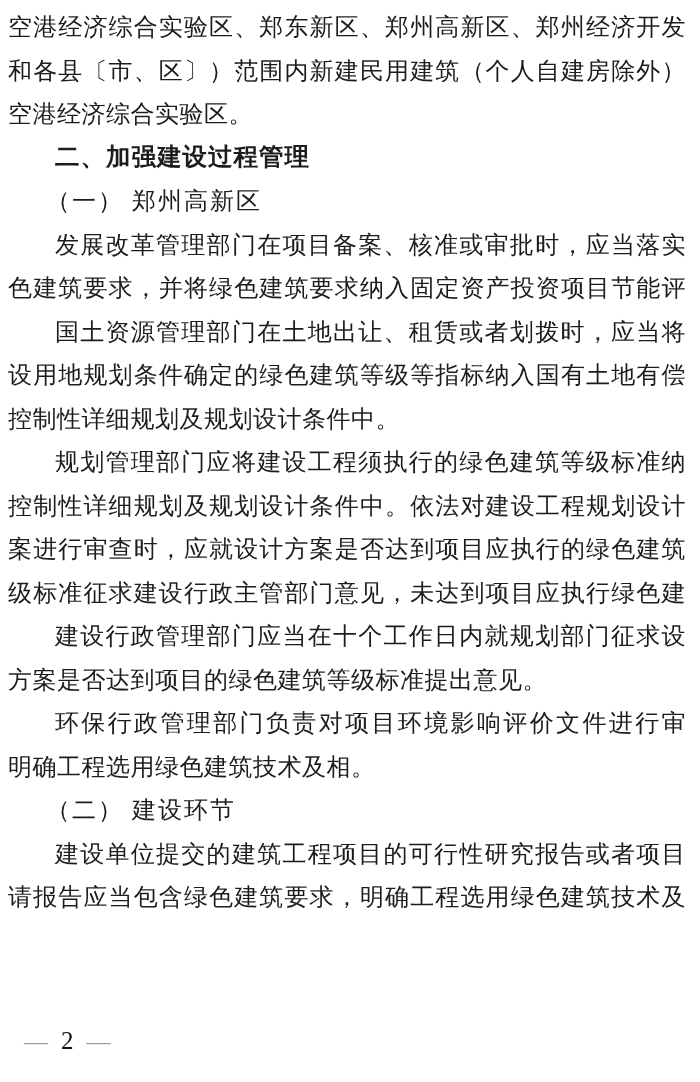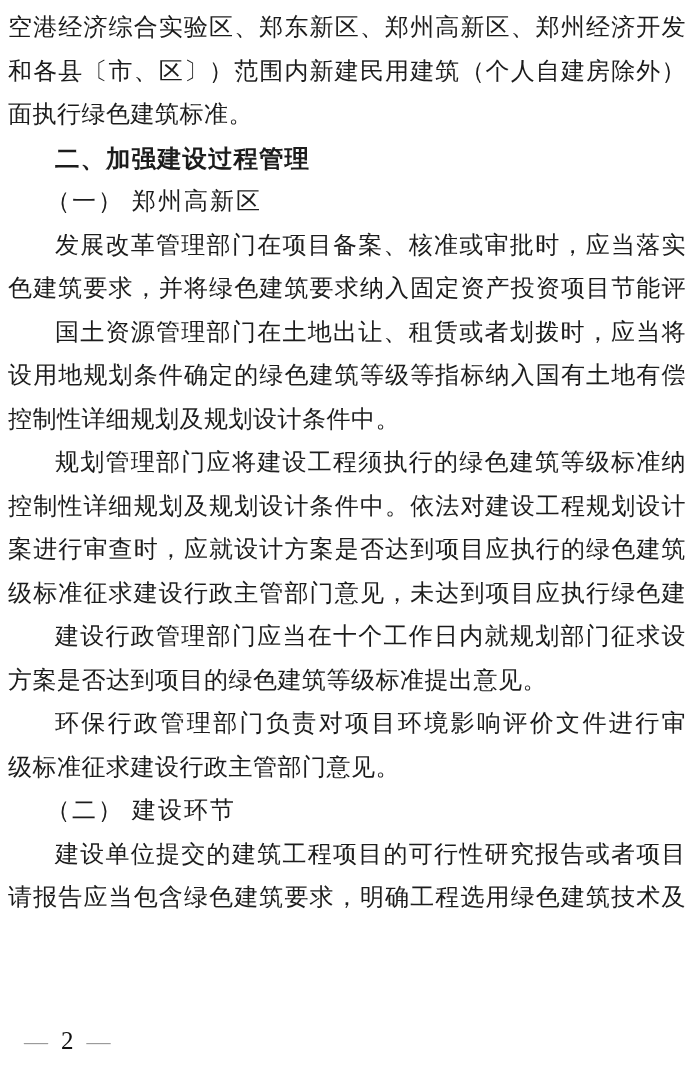--- a/index.html
+++ b/index.html
@@ -33,21 +33,21 @@
     overflow: hidden;
   }
   .line.fill {
     text-align: justify;
     text-align-last: justify;
   }
   .line.indent {
     padding-left: 47px;
   }
   .line.heading1 {
-    font-family: Liberation Sans, sans-serif;
+    font-family: Liberation Mono, monospace;
     font-weight: bold;
     font-size: 24.5px;
     padding-left: 47px;
     letter-spacing: 1px;
   }
   .line.heading2 {
     padding-left: 38px;
     letter-spacing: 2px;
   }
   .footer {
@@ -69,36 +69,36 @@
     font-family: "Liberation Serif", serif;
   }
 </style>
 </head>
 <body>
 
 <div class="page">
   <div class="content" id="content">
       <div class="line body fill">空港经济综合实验区、郑东新区、郑州高新区、郑州经济开发区</div>
       <div class="line body fill">和各县〔市、区〕）范围内新建民用建筑（个人自建房除外）全</div>
-      <div class="line body">面执行绿色建筑标准。</div>
+      <div class="line body">空港经济综合实验区。</div>
       <div class="line heading1 indent">二、加强建设过程管理</div>
       <div class="line heading2 indent">（一） 郑州高新区</div>
       <div class="line body indent fill">发展改革管理部门在项目备案、核准或审批时，应当落实绿</div>
       <div class="line body fill">色建筑要求，并将绿色建筑要求纳入固定资产投资项目节能评估</div>
       <div class="line body indent fill">国土资源管理部门在土地出让、租赁或者划拨时，应当将建</div>
       <div class="line body fill">设用地规划条件确定的绿色建筑等级等指标纳入国有土地有偿使</div>
       <div class="line body">控制性详细规划及规划设计条件中。</div>
       <div class="line body indent fill">规划管理部门应将建设工程须执行的绿色建筑等级标准纳入</div>
       <div class="line body fill">控制性详细规划及规划设计条件中。依法对建设工程规划设计方</div>
       <div class="line body fill">案进行审查时，应就设计方案是否达到项目应执行的绿色建筑等</div>
       <div class="line body fill">级标准征求建设行政主管部门意见，未达到项目应执行绿色建筑</div>
       <div class="line body indent fill">建设行政管理部门应当在十个工作日内就规划部门征求设计</div>
       <div class="line body">方案是否达到项目的绿色建筑等级标准提出意见。</div>
       <div class="line body indent fill">环保行政管理部门负责对项目环境影响评价文件进行审批，</div>
-      <div class="line body">级标准征求建设行政主管部门意见。</div>
+      <div class="line body">明确工程选用绿色建筑技术及相。</div>
       <div class="line heading2 indent">（二） 建设环节</div>
       <div class="line body indent fill">建设单位提交的建筑工程项目的可行性研究报告或者项目申</div>
       <div class="line body fill">请报告应当包含绿色建筑要求，明确工程选用绿色建筑技术及相</div>
     </div>
   <div class="footer">
     <span class="dash">—</span>
     <span class="num">2</span>
     <span class="dash">—</span>
   </div>
 </div>

